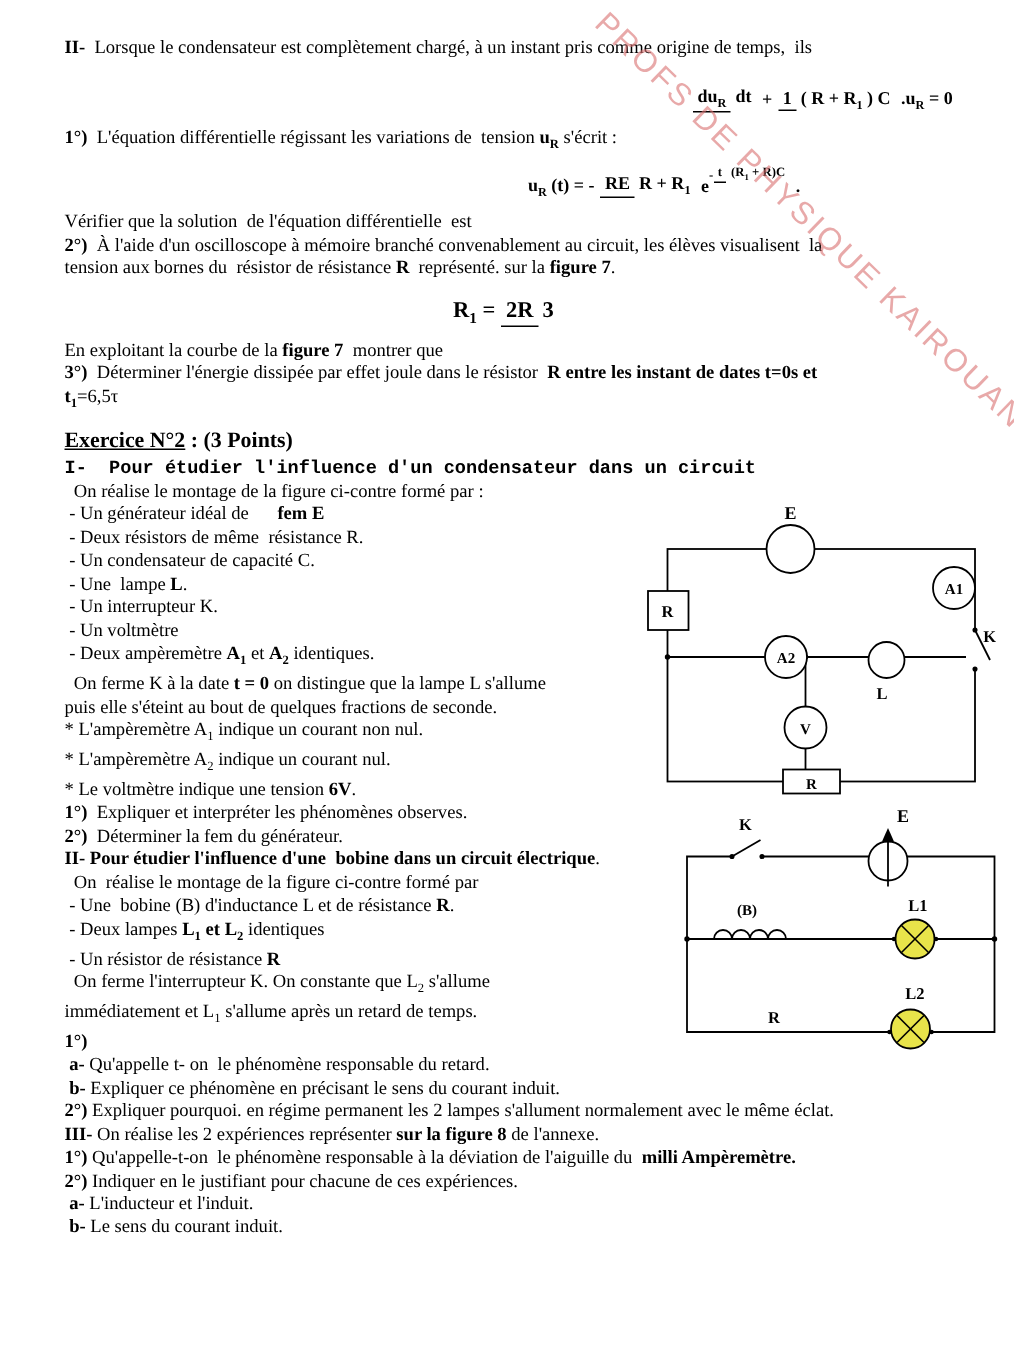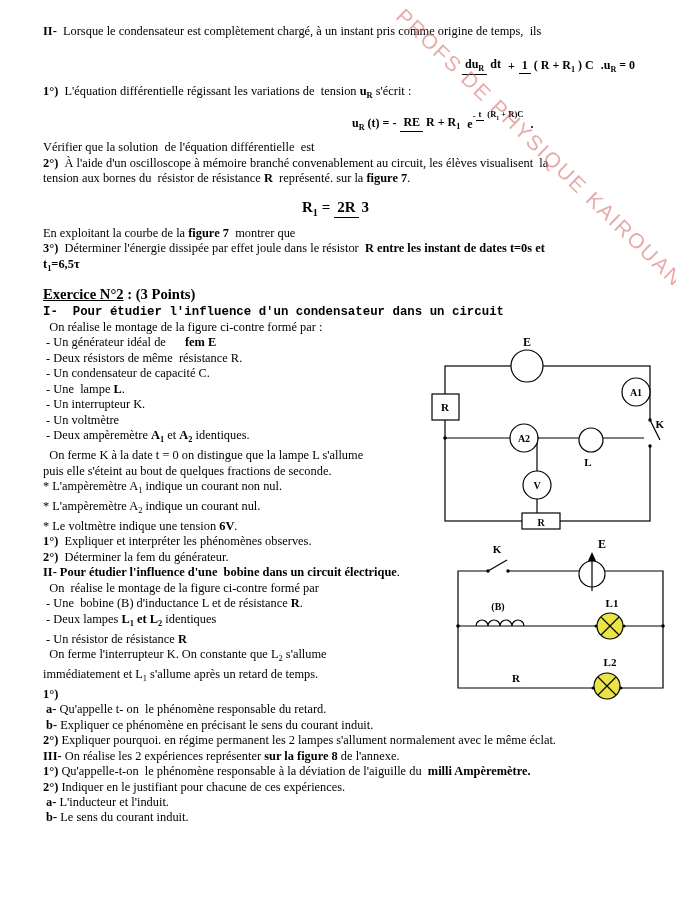--- a/index.html
+++ b/index.html
@@ -83,34 +83,34 @@
     <div class="ln"><span style="font-weight: bold;">II-</span><span>  Lorsque le condensateur est complètement chargé, à un instant pris comme origine de temps,  ils</span></div>
     <div class="sp45"></div>
     <div class="ln"><span style="font-weight: bold;">1°)</span><span>  L'équation différentielle régissant les variations de  tension </span><span style="font-weight: bold;">u</span><sub style="font-weight: bold;">R</sub><span> s'écrit :</span></div>
     <div class="sp36"></div>
     <div class="ln"><span>Vérifier que la solution  de l'équation différentielle  est</span></div>
     <div class="ln"><span style="font-weight: bold;">2°)</span><span>  À l'aide d'un oscilloscope à mémoire branché convenablement au circuit, les élèves visualisent  la</span></div>
     <div class="ln"><span>tension aux bornes du  résistor de résistance </span><span style="font-weight: bold;">R</span><span>  représenté. sur la </span><span style="font-weight: bold;">figure 7</span><span>.</span></div>
     <div class="sp39"></div>
     <div class="ln"><span>En exploitant la courbe de la </span><span style="font-weight: bold;">figure 7</span><span>  montrer que</span></div>
     <div class="ln"><span style="font-weight: bold;">3°)</span><span>  Déterminer l'énergie dissipée par effet joule dans le résistor  </span><span style="font-weight: bold;">R entre les instant de dates t=0s et</span></div>
-    <div class="ln"><span style="font-weight: bold;">t</span><sub style="font-weight: bold;">1</sub><span style="font-weight: bold;">=6,5τ</span></div>
+    <div class="ln"><span style="font-weight: bold;">t</span><sub style="font-weight: bold;">1</sub><span style="font-weight: normal;">=6,5τ</span></div>
 
     <div class="heading"><span style="font-weight: bold; text-decoration: underline;">Exercice N°2</span><span style="font-weight: bold;"> : (3 Points)</span></div>
 
     <div class="ln"><span style="font-weight: bold; font-family: Liberation Mono, monospace;">I-  Pour étudier l'influence d'un condensateur dans un circuit</span></div>
     <div class="ln"><span>  On réalise le montage de la figure ci-contre formé par :</span></div>
     <div class="ln"><span> - Un générateur idéal de </span><span style="font-weight: bold; margin-left: 16px;">fem E</span></div>
     <div class="ln"><span> - Deux résistors de même  résistance R.</span></div>
     <div class="ln"><span> - Un condensateur de capacité C.</span></div>
     <div class="ln"><span> - Une  lampe </span><span style="font-weight: bold;">L</span><span>.</span></div>
     <div class="ln"><span> - Un interrupteur K.</span></div>
     <div class="ln"><span> - Un voltmètre</span></div>
     <div class="ln"><span> - Deux ampèremètre </span><span style="font-weight: bold;">A</span><sub style="font-weight: bold;">1</sub><span> et </span><span style="font-weight: bold;">A</span><sub style="font-weight: bold;">2</sub><span> identiques.</span></div>
-    <div class="ln"><span>  On ferme K à la date </span><span style="font-weight: normal;">t = 0</span><span> on distingue que la lampe L s'allume</span></div>
+    <div class="ln"><span>  On ferme K à la date </span><span style="font-weight: bold;">t = 0</span><span> on distingue que la lampe L s'allume</span></div>
     <div class="ln"><span>puis elle s'éteint au bout de quelques fractions de seconde.</span></div>
     <div class="ln"><span>* L'ampèremètre A</span><sub>1</sub><span> indique un courant non nul.</span></div>
     <div class="ln"><span>* L'ampèremètre A</span><sub>2</sub><span> indique un courant nul.</span></div>
     <div class="ln"><span>* Le voltmètre indique une tension </span><span style="font-weight: bold;">6V</span><span>.</span></div>
     <div class="ln"><span style="font-weight: bold;">1°)</span><span>  Expliquer et interpréter les phénomènes observes.</span></div>
     <div class="ln"><span style="font-weight: bold;">2°)</span><span>  Déterminer la fem du générateur.</span></div>
 
     <div class="ln"><span style="font-weight: bold;">II- Pour étudier l'influence d'une  bobine dans un circuit électrique</span><span>.</span></div>
     <div class="ln"><span>  On  réalise le montage de la figure ci-contre formé par</span></div>
     <div class="ln"><span> - Une  bobine (B) d'inductance L et de résistance </span><span style="font-weight: bold;">R</span><span>.</span></div>

